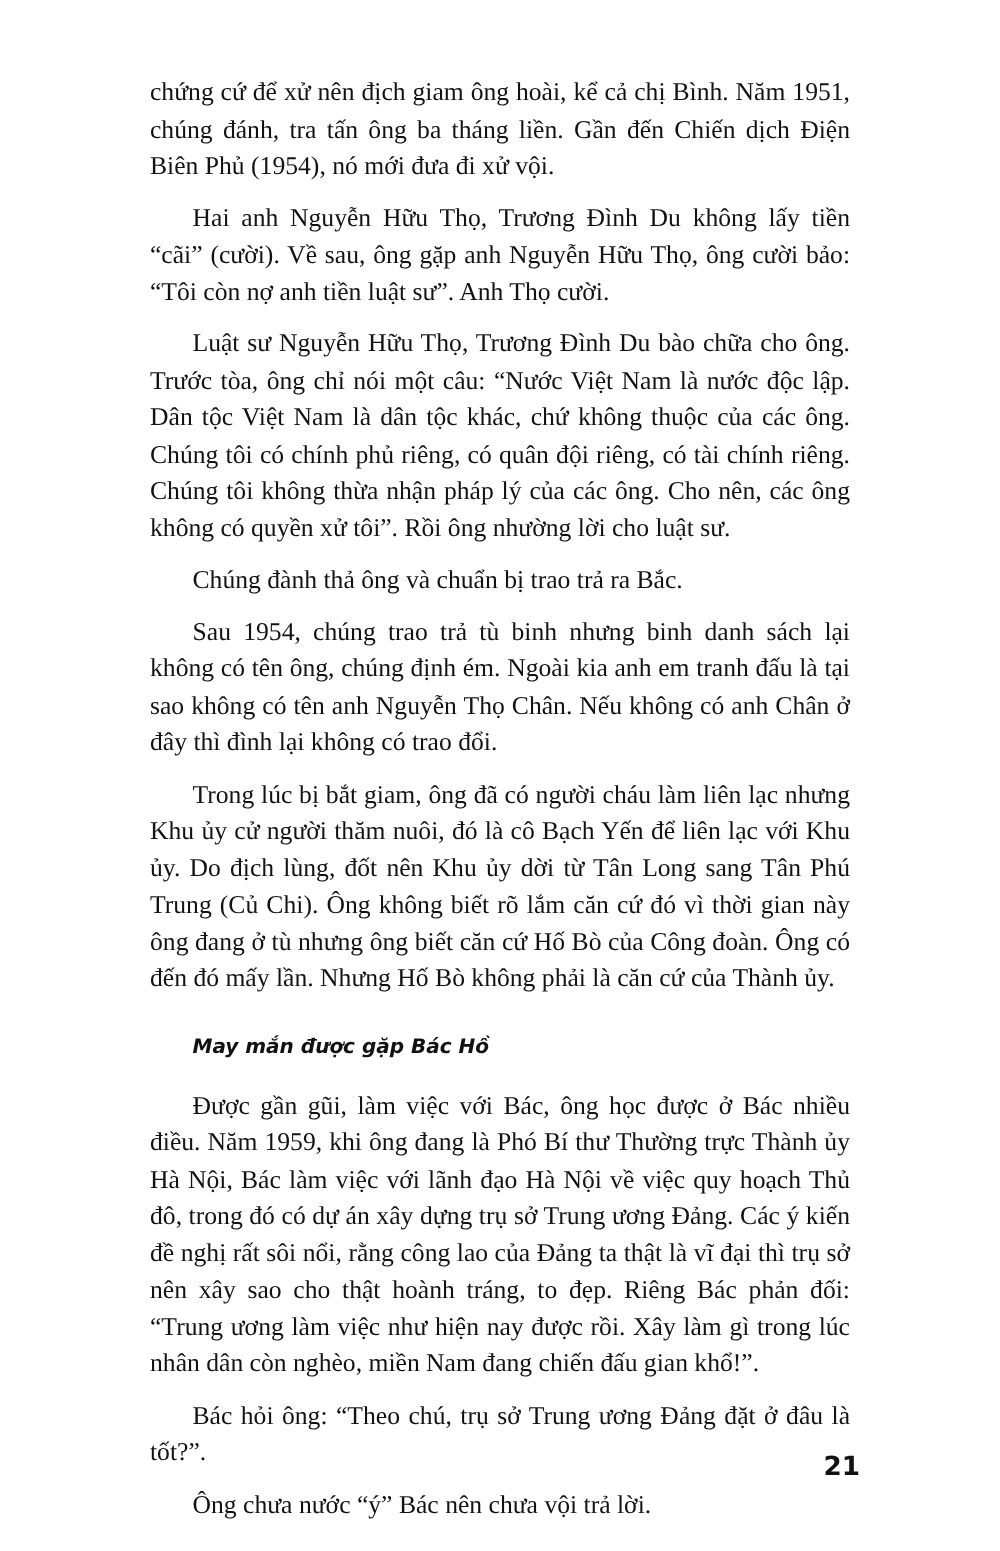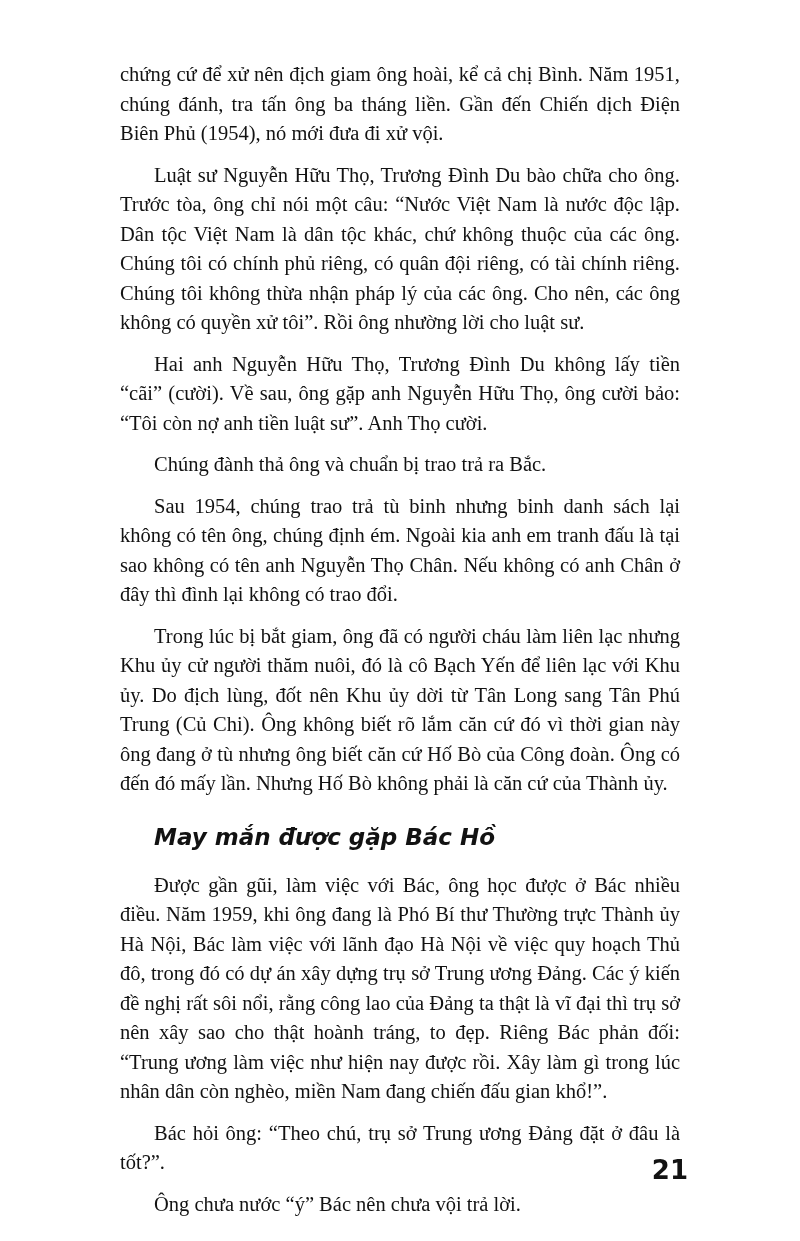--- a/index.html
+++ b/index.html
@@ -34,44 +34,44 @@
     margin: 0 12px 12px 0;
     text-indent: 34px;
   }
   .content p.continued {
     text-indent: 0;
   }
   .content h2.section-heading {
     font-family: "DejaVu Sans", "Liberation Sans", sans-serif;
     font-style: italic;
     font-weight: bold;
-    font-size: 23px;
+    font-size: 16px;
     line-height: 28px;
     text-align: left;
     margin: 24px 0 20px 34px;
     color: #121212;
   }
   .page-number {
     position: absolute;
     right: 112px;
     bottom: 56px;
     font-family: "DejaVu Sans", "Liberation Sans", sans-serif;
     font-weight: bold;
-    font-size: 26px;
+    font-size: 21px;
     color: #121212;
   }
 </style>
 </head>
 <body>
 
 <div class="page">
   <div class="content">
     <p class="continued">chứng cứ để xử nên địch giam ông hoài, kể cả chị Bình. Năm 1951, chúng đánh, tra tấn ông ba tháng liền. Gần đến Chiến dịch Điện Biên Phủ (1954), nó mới đưa đi xử vội.</p>
+    <p>Hai anh Nguyễn Hữu Thọ, Trương Đình Du không lấy tiền “cãi” (cười). Về sau, ông gặp anh Nguyễn Hữu Thọ, ông cười bảo: “Tôi còn nợ anh tiền luật sư”. Anh Thọ cười.</p>
     <p>Luật sư Nguyễn Hữu Thọ, Trương Đình Du bào chữa cho ông. Trước tòa, ông chỉ nói một câu: “Nước Việt Nam là nước độc lập. Dân tộc Việt Nam là dân tộc khác, chứ không thuộc của các ông. Chúng tôi có chính phủ riêng, có quân đội riêng, có tài chính riêng. Chúng tôi không thừa nhận pháp lý của các ông. Cho nên, các ông không có quyền xử tôi”. Rồi ông nhường lời cho luật sư.</p>
-    <p>Hai anh Nguyễn Hữu Thọ, Trương Đình Du không lấy tiền “cãi” (cười). Về sau, ông gặp anh Nguyễn Hữu Thọ, ông cười bảo: “Tôi còn nợ anh tiền luật sư”. Anh Thọ cười.</p>
     <p>Chúng đành thả ông và chuẩn bị trao trả ra Bắc.</p>
     <p>Sau 1954, chúng trao trả tù binh nhưng binh danh sách lại không có tên ông, chúng định ém. Ngoài kia anh em tranh đấu là tại sao không có tên anh Nguyễn Thọ Chân. Nếu không có anh Chân ở đây thì đình lại không có trao đổi.</p>
     <p>Trong lúc bị bắt giam, ông đã có người cháu làm liên lạc nhưng Khu ủy cử người thăm nuôi, đó là cô Bạch Yến để liên lạc với Khu ủy. Do địch lùng, đốt nên Khu ủy dời từ Tân Long sang Tân Phú Trung (Củ Chi). Ông không biết rõ lắm căn cứ đó vì thời gian này ông đang ở tù nhưng ông biết căn cứ Hố Bò của Công đoàn. Ông có đến đó mấy lần. Nhưng Hố Bò không phải là căn cứ của Thành ủy.</p>
     <h2 class="section-heading">May mắn được gặp Bác Hồ</h2>
     <p>Được gần gũi, làm việc với Bác, ông học được ở Bác nhiều điều. Năm 1959, khi ông đang là Phó Bí thư Thường trực Thành ủy Hà Nội, Bác làm việc với lãnh đạo Hà Nội về việc quy hoạch Thủ đô, trong đó có dự án xây dựng trụ sở Trung ương Đảng. Các ý kiến đề nghị rất sôi nổi, rằng công lao của Đảng ta thật là vĩ đại thì trụ sở nên xây sao cho thật hoành tráng, to đẹp. Riêng Bác phản đối: “Trung ương làm việc như hiện nay được rồi. Xây làm gì trong lúc nhân dân còn nghèo, miền Nam đang chiến đấu gian khổ!”.</p>
     <p>Bác hỏi ông: “Theo chú, trụ sở Trung ương Đảng đặt ở đâu là tốt?”.</p>
     <p>Ông chưa nước “ý” Bác nên chưa vội trả lời.</p>
   </div>
   <div class="page-number">21</div>
 </div>

